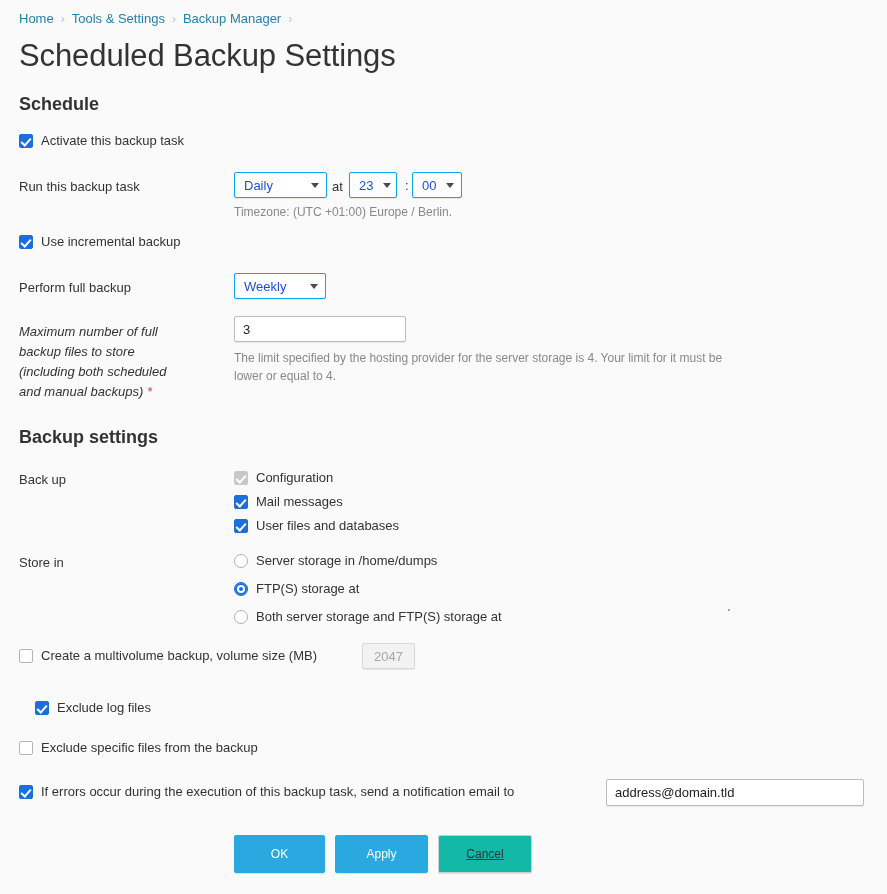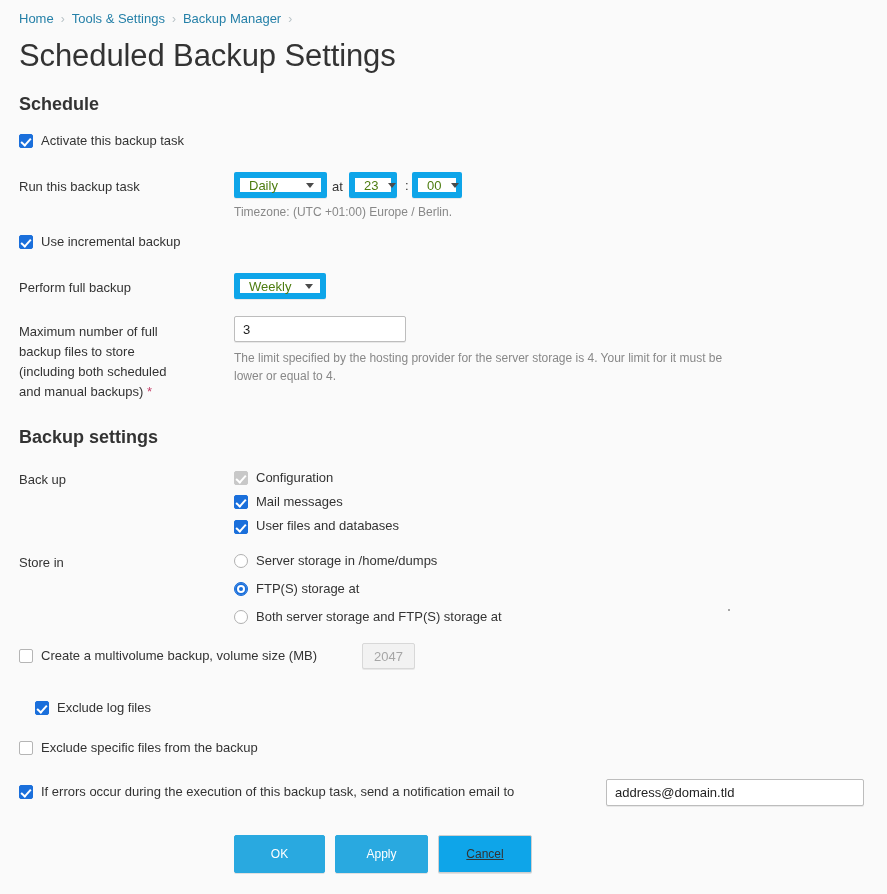--- a/index.html
+++ b/index.html
@@ -157,29 +157,29 @@
     line-height: 16px;
     color: #333333;
     cursor: pointer;
   }
 
   
   .sel {
     position: absolute;
     height: 26px;
     background: #ffffff;
-    border: 6px solid #0ea5e9;
+    border: 1px solid #0ea5e9;
     border-radius: 2px;
     box-shadow: 0 1px 0 rgba(0,0,0,0.07);
     display: flex;
     align-items: center;
     justify-content: space-between;
     padding: 0 7px 0 9px;
     font-size: 13px;
-    color: #4d7c0f;
+    color: #1d4ed8;
     cursor: pointer;
   }
   .sel .caret {
     width: 0; height: 0;
     border-left: 4px solid transparent;
     border-right: 4px solid transparent;
     border-top: 5px solid #4b4b4b;
     margin-left: 10px;
     flex: 0 0 auto;
   }
@@ -227,21 +227,21 @@
     justify-content: center;
     cursor: pointer;
     box-shadow: 0 1px 0 rgba(0,0,0,0.10);
   }
   .btn.primary {
     background: #29a9e0;
     color: #ffffff;
     border-color: #29a9e0;
   }
   .btn.secondary {
-    background: #0ea5e9;
+    background: #14b8a6;
     color: #333333;
     border-color: #cfcfcf;
     text-decoration: underline;
   }
 
   .stray-dot {
     position: absolute;
     width: 2px;
     height: 2px;
     background: #8a8a8a;
@@ -303,21 +303,21 @@
     <span class="cbox on"></span>
     <span class="cb-label">Use incremental backup</span>
   </div>
 
   <div class="abs field-label" style="left:19px; top:279px;">Perform full backup</div>
   <div class="sel" style="left:234px; top:273px; width:92px;">
     <span class="sel-val">Weekly</span>
     <span class="caret"></span>
   </div>
 
-  <div class="abs field-label" style="left:19px; top:322px; width:205px; line-height:20px;">
+  <div class="abs field-label" style="left:19px; top:322px; width:205px; line-height:20px;font-style:italic;">
     <span>Maximum number of full</span><br>
     <span>backup files to store</span><br>
     <span>(including both scheduled</span><br>
     <span>and manual backups)</span>
     <span class="req-star">*</span>
   </div>
 
   <input class="tinput" type="text" style="left: 234px; top: 316px; width: 172px;" value="3">
 
   <div class="hint" style="left:234px; top:349px; width:520px;">The limit specified by the hosting provider for the server storage is 4. Your limit for it must be lower or equal to 4.</div>
@@ -329,21 +329,21 @@
   <div class="cb-row" style="left:234px; top:470px;">
     <span class="cbox disabled-on"></span>
     <span class="cb-label disabled">Configuration</span>
   </div>
 
   <div class="cb-row" style="left:234px; top:494px;">
     <span class="cbox on"></span>
     <span class="cb-label">Mail messages</span>
   </div>
 
-  <div class="cb-row" style="left:234px; top:518px;align-items:flex-end;">
+  <div class="cb-row" style="left:234px; top:518px;">
     <span class="cbox on"></span>
     <span class="cb-label">User files and databases</span>
   </div>
 
   <div class="abs field-label" style="left:19px; top:554px;">Store in</div>
 
   <div class="rd-row" style="left:234px; top:553px;">
     <span class="rbox"></span>
     <span class="rd-label">Server storage in /home/dumps</span>
   </div>

